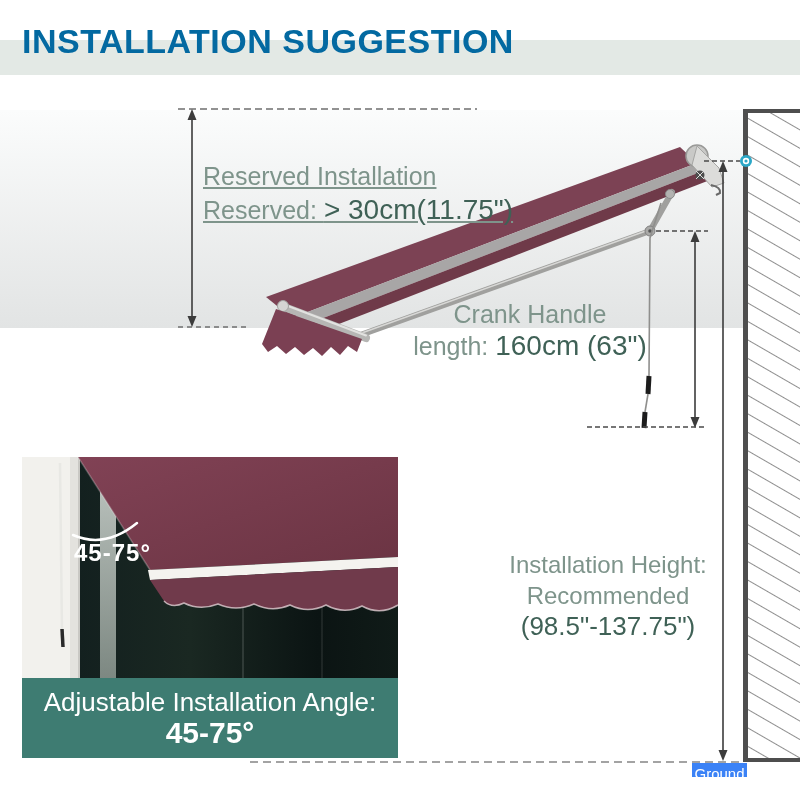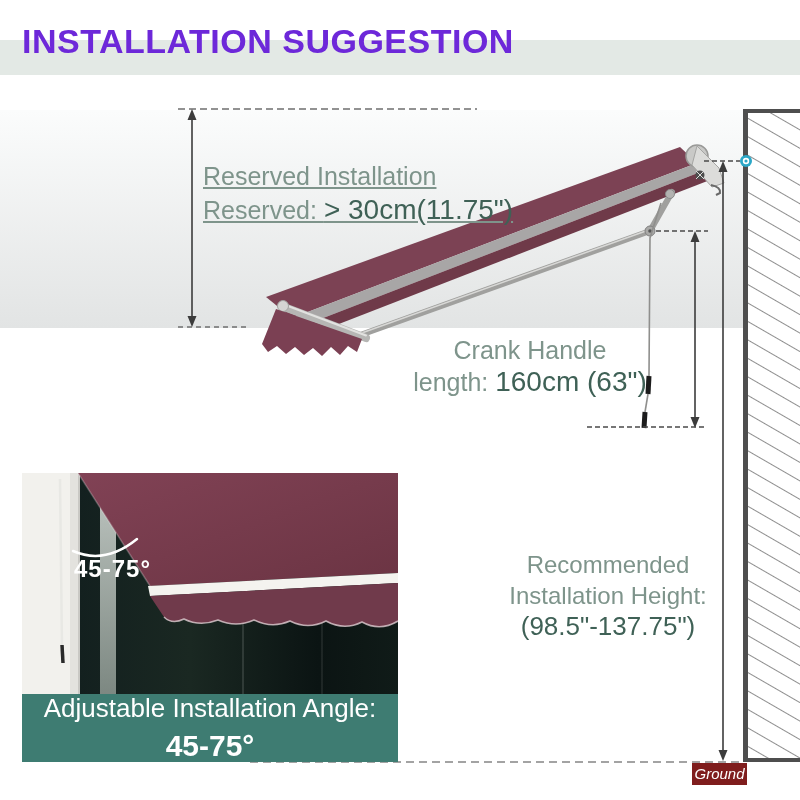--- a/index.html
+++ b/index.html
@@ -4,45 +4,45 @@
 <style>
   html,body{margin:0;padding:0;background:#fff;}
   *{box-sizing:border-box;}
   .canvas{
     position:relative;width:800px;height:800px;background:#ffffff;overflow:hidden;
     font-family:"Liberation Sans", sans-serif;
   }
   .title-band{position:absolute;left:0;top:40px;width:800px;height:35px;background:#e3e9e5;}
   .title{
     position:absolute;left:22px;top:22px;margin:0;
-    font-size:34px;font-weight:700;letter-spacing:.5px;color:#6d28d9;
+    font-size:34px;font-weight:700;letter-spacing:.5px;color:#0369a1;
   }
   .scene{position:absolute;left:0;top:0;width:800px;height:800px;}
   .note{position:absolute;color:#7e948b;}
   .note .val{color:#3f6156;}
   .reserved{left:203px;top:160px;font-size:25px;line-height:33px;text-decoration:underline;}
   .reserved .l2{font-size:25px;}
   .reserved .val{font-size:28px;}
-  .crank{left:385px;top:298px;width:290px;text-align:center;font-size:25px;line-height:32px;margin-top:36px;}
+  .crank{left:385px;top:298px;width:290px;text-align:center;font-size:25px;line-height:32px;}
   .crank .val{font-size:28px;}
   .recommended{left:458px;top:549px;width:300px;text-align:center;font-size:24px;line-height:31px;}
   .recommended .val{font-size:26px;}
   .ground-badge{
-    position:absolute;left:692px;top:763px;width:55px;height:22px;background:#7f1d1d;
-    color:#fff;font-size:15px;line-height:22px;text-align:center;font-style:italic;
-  }
-  .inset{position:absolute;left:22px;top:473px;width:376px;height:288px;}
+    position:absolute;left:692px;top:763px;width:55px;height:14px;background:#3b82f6;
+    color:#fff;font-size:15px;line-height:22px;text-align:center;
+  }
+  .inset{position:absolute;left:22px;top:457px;width:376px;height:288px;}
   .photo{position:relative;width:376px;height:221px;background:#101d1c;overflow:hidden;}
   .photo-svg{position:absolute;left:0;top:0;width:376px;height:221px;}
   .angle-label{
     position:absolute;left:52px;top:82px;color:#fff;font-size:24px;font-weight:600;letter-spacing:1px;
   }
   .caption{
-    width:376px;height:68px;background:#3e7c72;color:#fff;text-align:center;
-    display:flex;flex-direction:column;justify-content:space-between;gap:1px;
+    width:376px;height:80px;background:#3e7c72;color:#fff;text-align:center;
+    display:flex;flex-direction:column;justify-content:center;gap:1px;
   }
   .caption .cap1{font-size:26px;line-height:28px;font-weight:400;}
   .caption .cap2{font-size:30px;line-height:32px;font-weight:700;}
 </style>
 </head>
 <body>
 
 <div class="canvas">
 
   <div class="title-band"></div>
@@ -139,22 +139,22 @@
     <div class="l1">Reserved Installation</div>
     <div class="l2"><span class="lbl">Reserved: </span><span class="val">&gt; 30cm(11.75")</span></div>
   </div>
 
   <div class="note crank">
     <div class="l1">Crank Handle</div>
     <div class="l2"><span class="lbl">length: </span><span class="val">160cm (63")</span></div>
   </div>
 
   <div class="note recommended">
+    <div>Installation Height:</div>
     <div>Recommended</div>
-    <div>Installation Height:</div>
     <div class="val">(98.5"-137.75")</div>
   </div>
 
   <div class="ground-badge">Ground</div>
 
   <div class="inset">
     <div class="photo">
       <svg class="photo-svg" viewBox="0 0 376 221" aria-hidden="true">
         <defs>
           <linearGradient id="winGrad" x1="0" y1="0" x2="1" y2="0">

